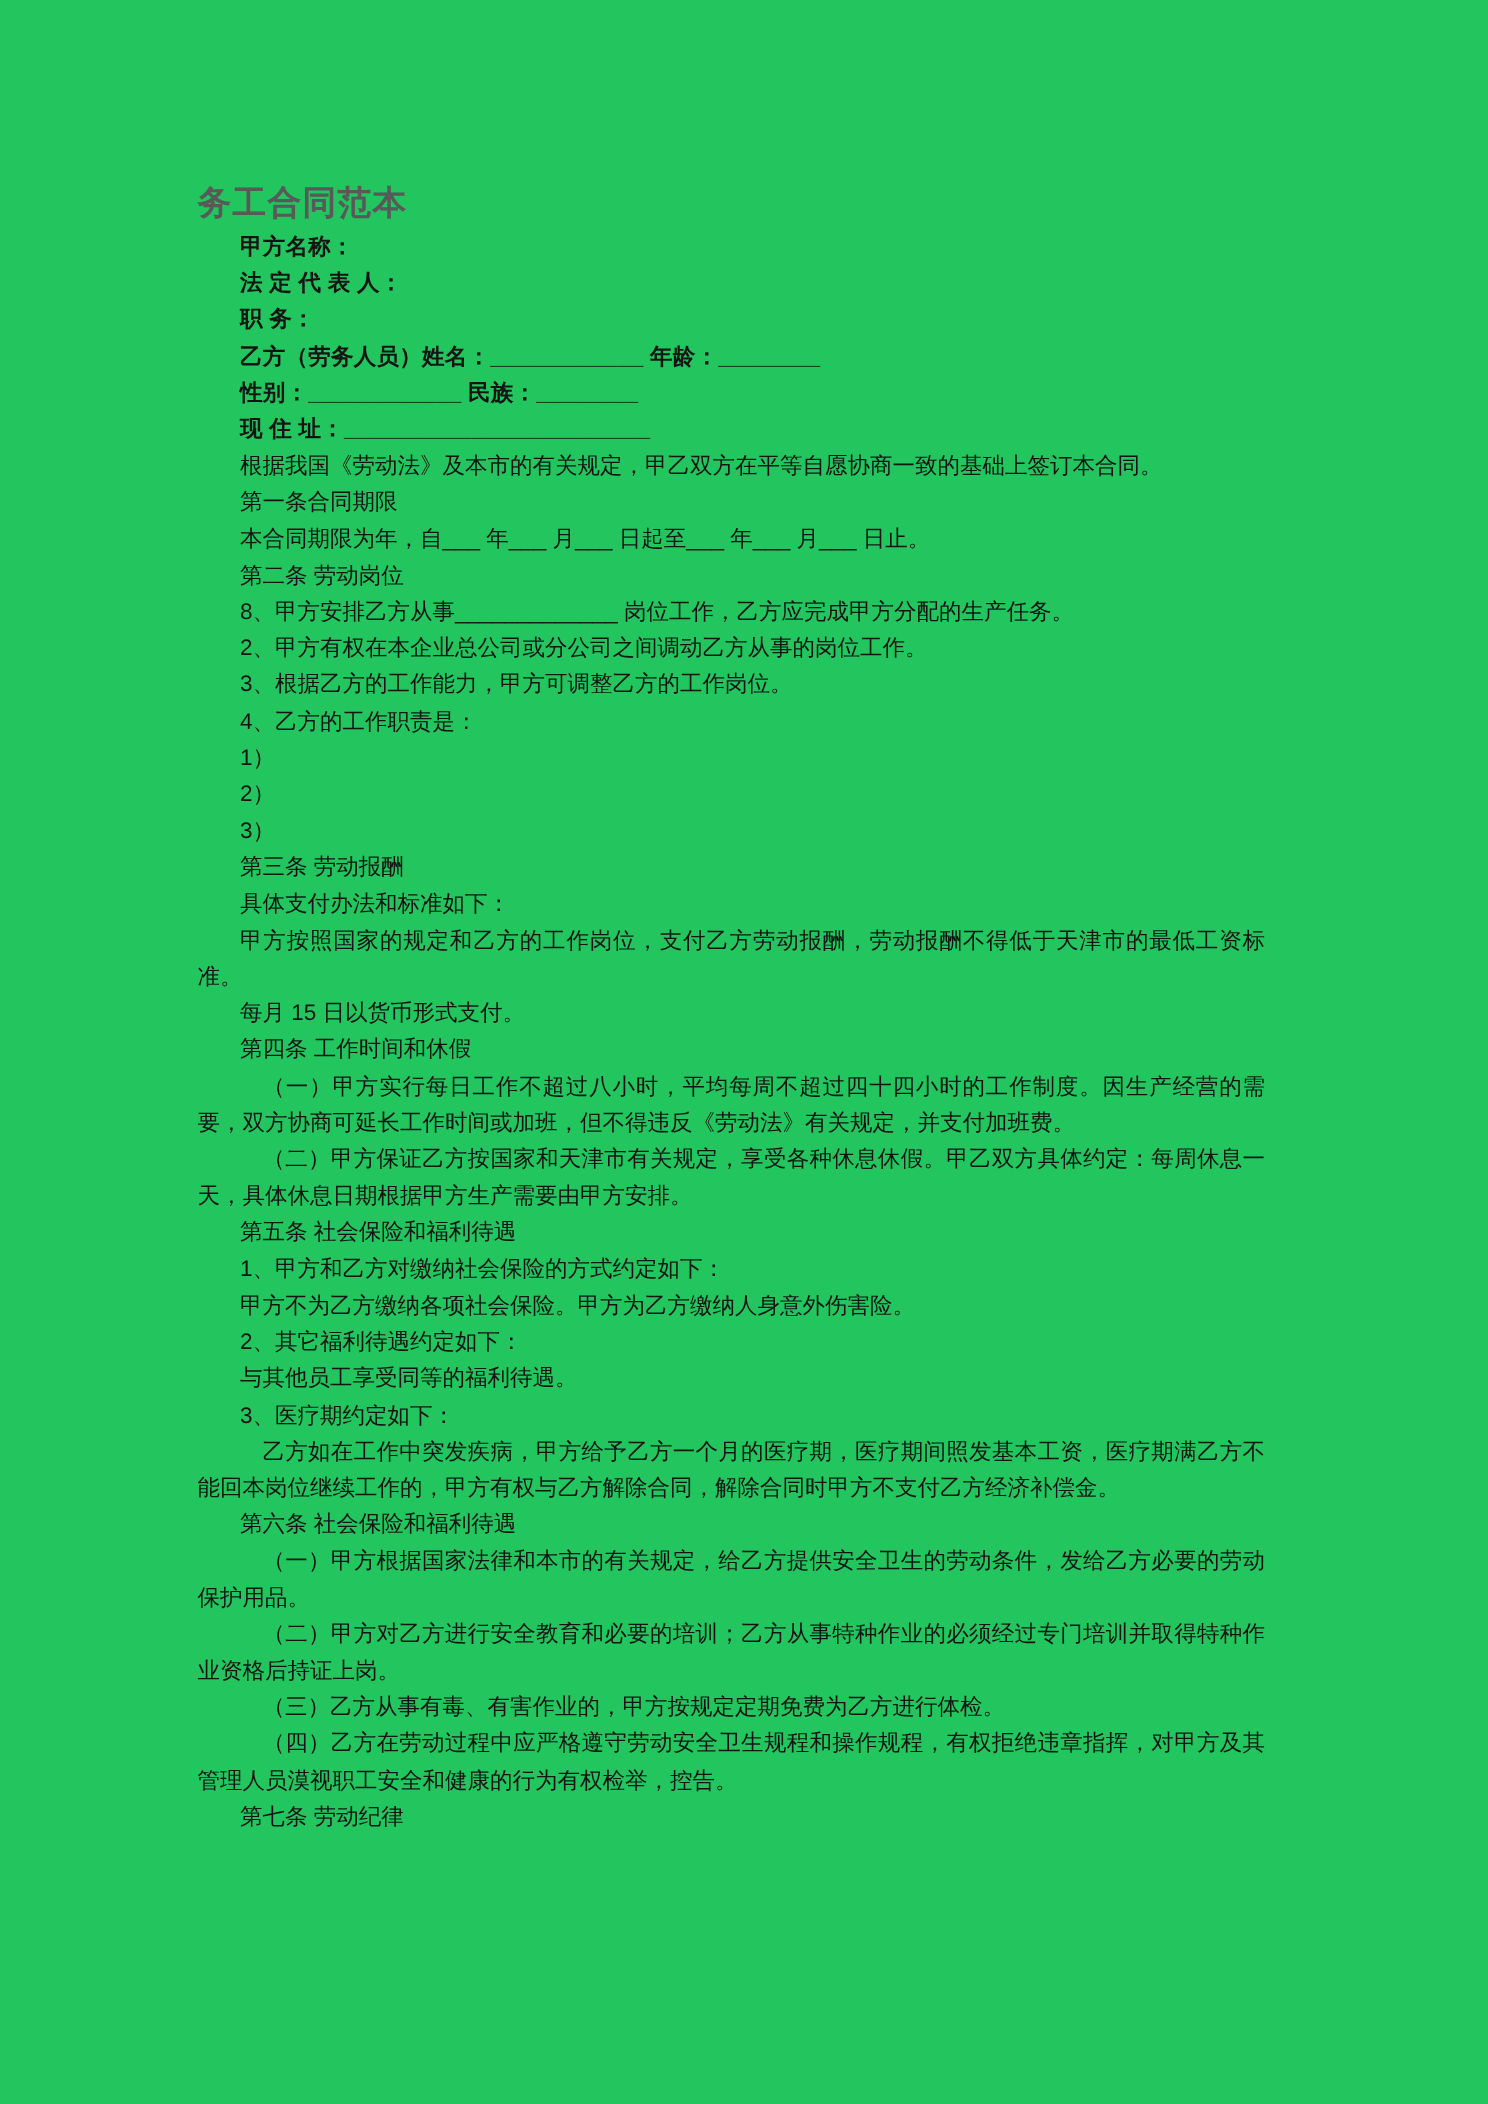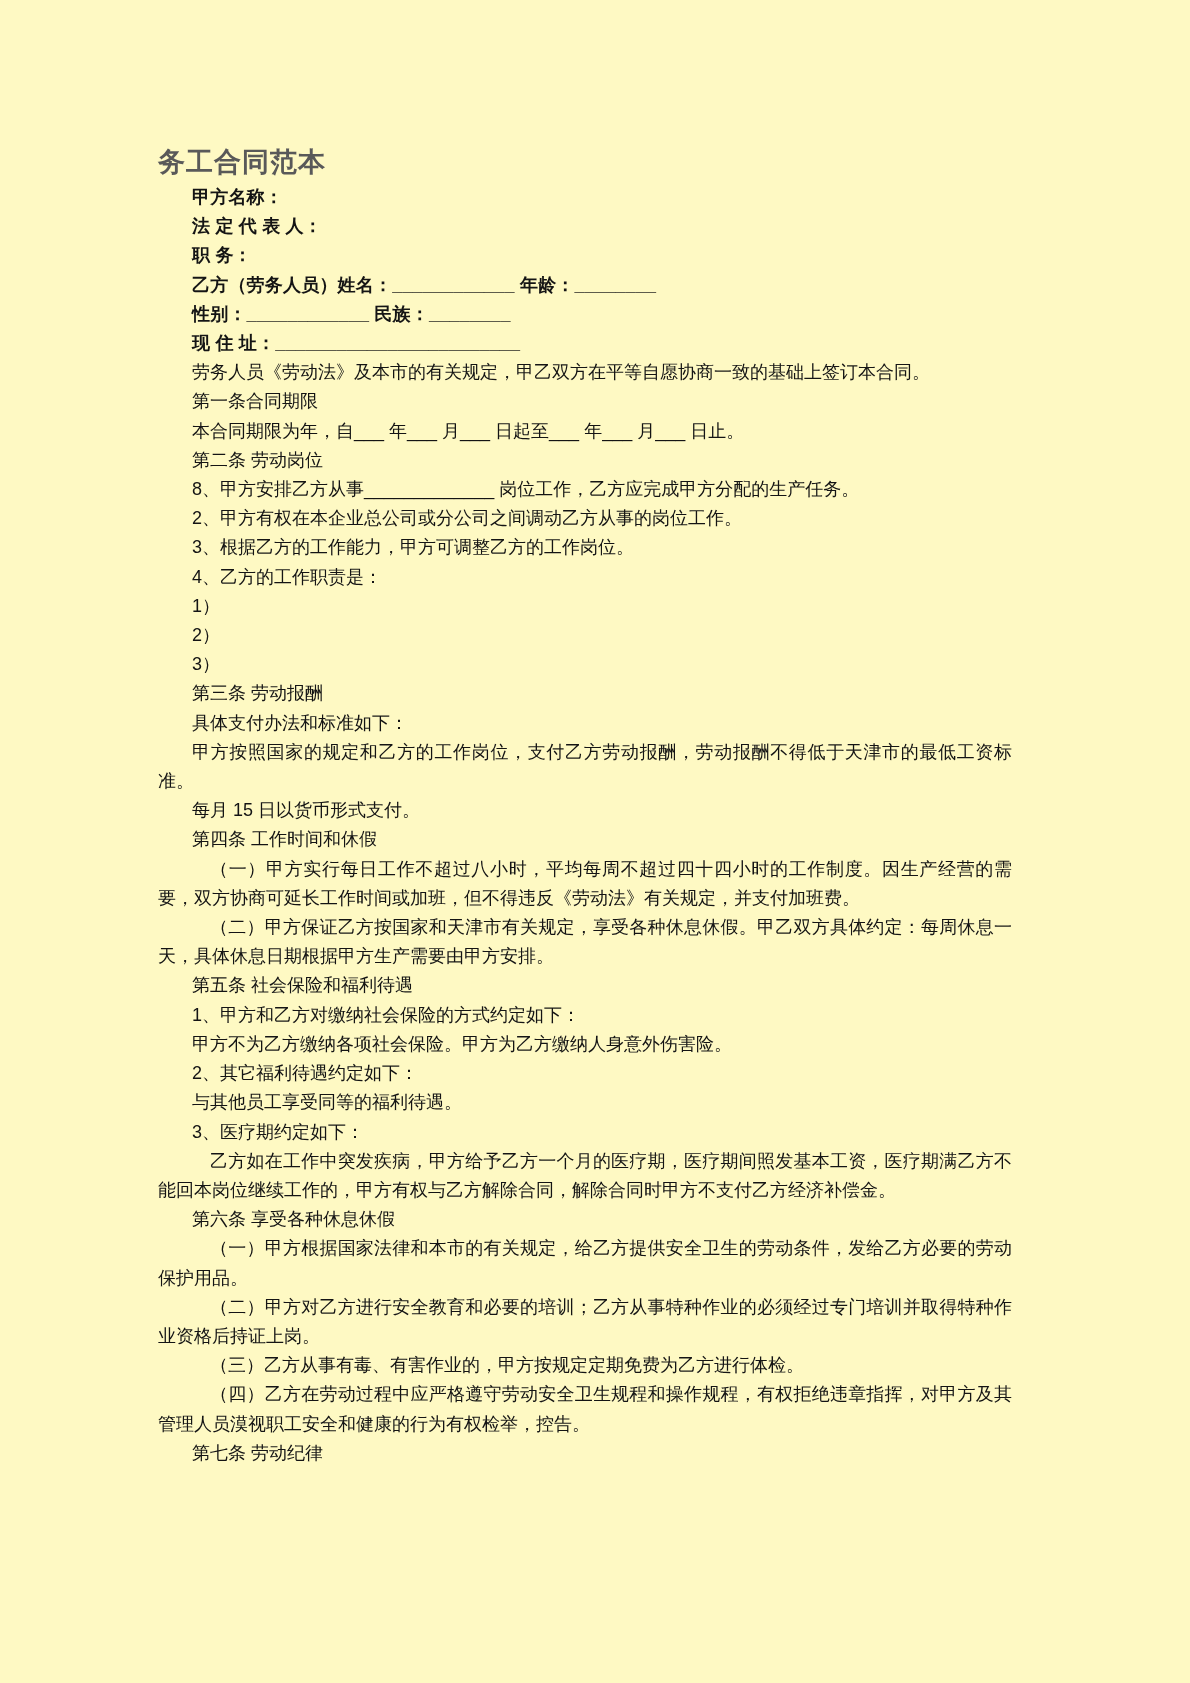--- a/index.html
+++ b/index.html
@@ -14,21 +14,21 @@
     color: #1a1a1a;
     overflow: hidden;
   }
 
   .page {
     position: relative;
     width: 1190px;
     height: 1683px;
     box-sizing: border-box;
     padding: 145px 178px 0 158px;
-    background: #fef9c3;
+    background: #22c55e;
   }
 
   .doc-title {
     font-family: "Liberation Serif", "DejaVu Serif", serif;
     font-size: 27px;
     line-height: 34px;
     color: #595959;
     letter-spacing: 1px;
     margin: 0 0 4px 0;
     white-space: nowrap;
@@ -68,21 +68,21 @@
 
   <h1 class="doc-title">务工合同范本</h1>
 
   <div class="body-block" id="body-block">
       <p class="line field">甲方名称：</p>
       <p class="line field">法 定 代 表 人：</p>
       <p class="line field">职 务：</p>
       <p class="line field">乙方（劳务人员）姓名：____________ 年龄：________</p>
       <p class="line field">性别：____________ 民族：________</p>
       <p class="line field">现 住 址：________________________</p>
-      <p class="line ind1">劳务人员《劳动法》及本市的有关规定，甲乙双方在平等自愿协商一致的基础上签订本合同。</p>
+      <p class="line ind1">根据我国《劳动法》及本市的有关规定，甲乙双方在平等自愿协商一致的基础上签订本合同。</p>
       <p class="line ind1">第一条合同期限</p>
       <p class="line ind1">本合同期限为年，自___ 年___ 月___ 日起至___ 年___ 月___ 日止。</p>
       <p class="line ind1">第二条 劳动岗位</p>
       <p class="line ind1">8、甲方安排乙方从事_____________ 岗位工作，乙方应完成甲方分配的生产任务。</p>
       <p class="line ind1">2、甲方有权在本企业总公司或分公司之间调动乙方从事的岗位工作。</p>
       <p class="line ind1">3、根据乙方的工作能力，甲方可调整乙方的工作岗位。</p>
       <p class="line ind1">4、乙方的工作职责是：</p>
       <p class="line ind1">1）</p>
       <p class="line ind1">2）</p>
       <p class="line ind1">3）</p>
@@ -93,21 +93,21 @@
       <p class="line ind1">第四条 工作时间和休假</p>
       <p class="line indpar">（一）甲方实行每日工作不超过八小时，平均每周不超过四十四小时的工作制度。因生产经营的需要，双方协商可延长工作时间或加班，但不得违反《劳动法》有关规定，并支付加班费。</p>
       <p class="line indpar">（二）甲方保证乙方按国家和天津市有关规定，享受各种休息休假。甲乙双方具体约定：每周休息一天，具体休息日期根据甲方生产需要由甲方安排。</p>
       <p class="line ind1">第五条 社会保险和福利待遇</p>
       <p class="line ind1">1、甲方和乙方对缴纳社会保险的方式约定如下：</p>
       <p class="line ind1">甲方不为乙方缴纳各项社会保险。甲方为乙方缴纳人身意外伤害险。</p>
       <p class="line ind1">2、其它福利待遇约定如下：</p>
       <p class="line ind1">与其他员工享受同等的福利待遇。</p>
       <p class="line ind1">3、医疗期约定如下：</p>
       <p class="line indpar">乙方如在工作中突发疾病，甲方给予乙方一个月的医疗期，医疗期间照发基本工资，医疗期满乙方不能回本岗位继续工作的，甲方有权与乙方解除合同，解除合同时甲方不支付乙方经济补偿金。</p>
-      <p class="line ind1">第六条 享受各种休息休假</p>
+      <p class="line ind1">第六条 社会保险和福利待遇</p>
       <p class="line indpar">（一）甲方根据国家法律和本市的有关规定，给乙方提供安全卫生的劳动条件，发给乙方必要的劳动保护用品。</p>
       <p class="line indpar">（二）甲方对乙方进行安全教育和必要的培训；乙方从事特种作业的必须经过专门培训并取得特种作业资格后持证上岗。</p>
       <p class="line indpar">（三）乙方从事有毒、有害作业的，甲方按规定定期免费为乙方进行体检。</p>
       <p class="line indpar">（四）乙方在劳动过程中应严格遵守劳动安全卫生规程和操作规程，有权拒绝违章指挥，对甲方及其管理人员漠视职工安全和健康的行为有权检举，控告。</p>
       <p class="line ind1">第七条 劳动纪律</p>
     </div>
 
 </div>
 
 </body></html>

